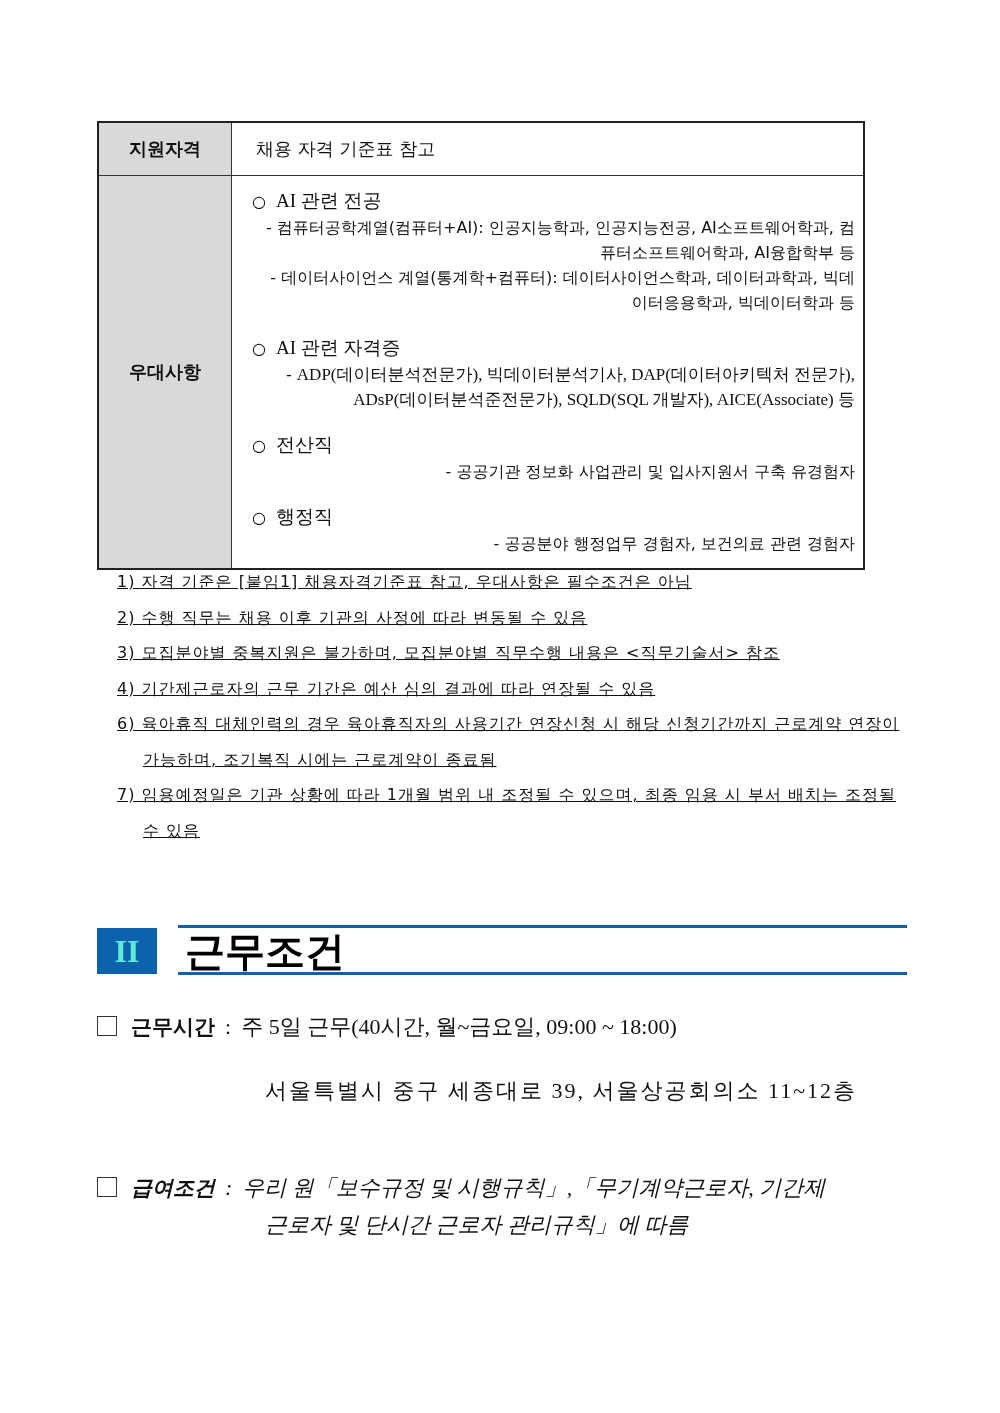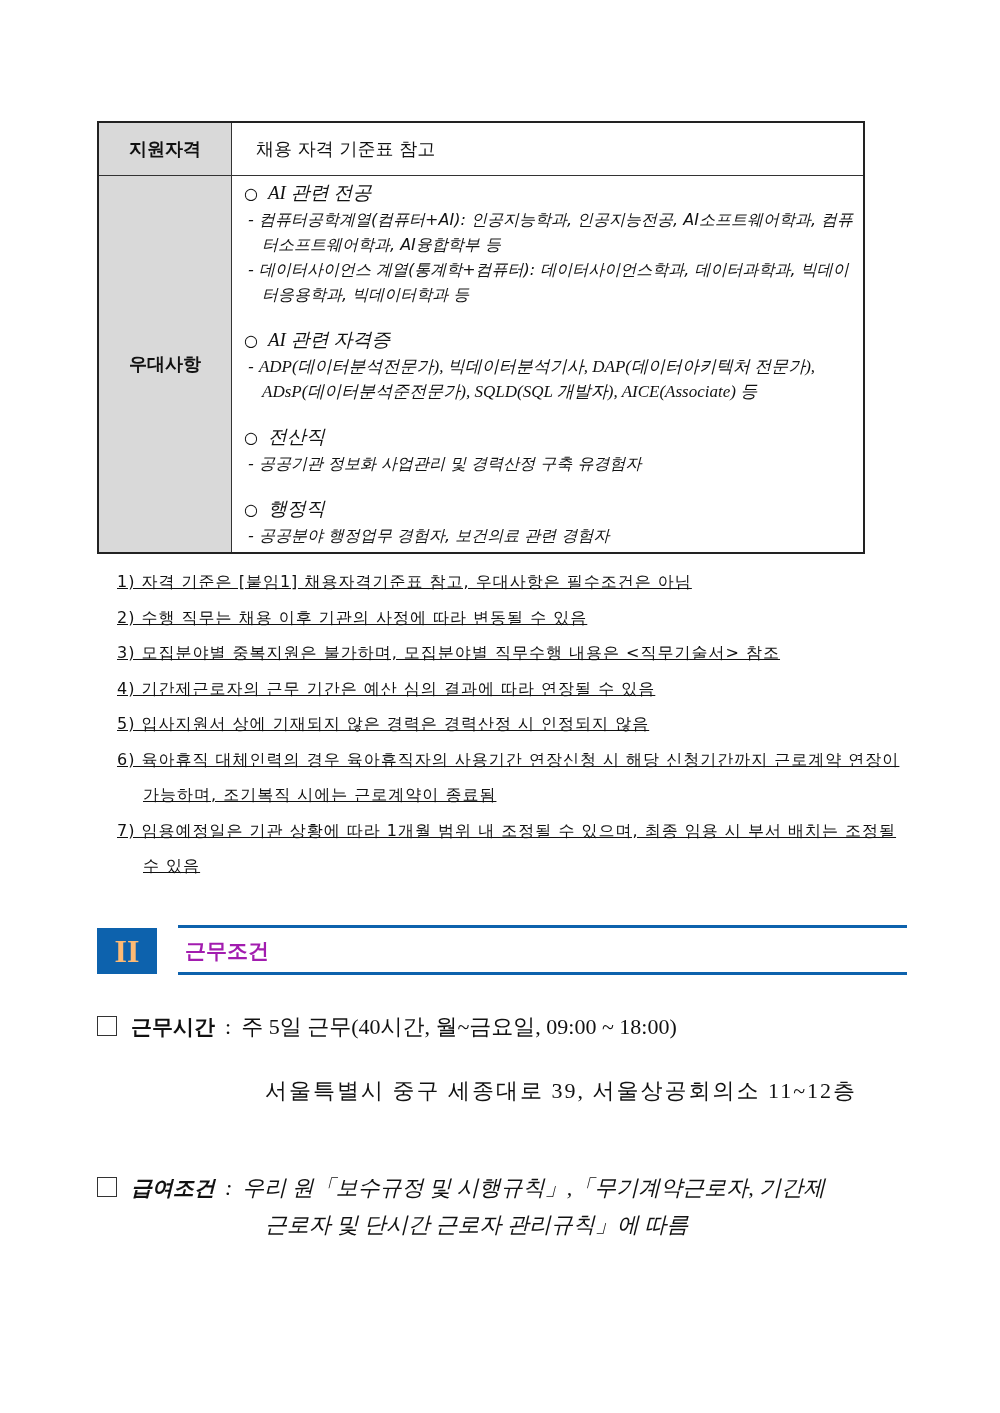--- a/index.html
+++ b/index.html
@@ -5,35 +5,35 @@
   html, body { margin: 0; padding: 0; background: #ffffff; }
   body { width: 1000px; height: 1413px; position: relative; overflow: hidden; font-family: "DejaVu Sans", sans-serif; color: #111; }
 
   .tbl { position: absolute; left: 97px; top: 121px; width: 768px; border: 2px solid #222; border-collapse: collapse; }
   .tbl td { border: 1px solid #333; vertical-align: middle; }
   .tbl .hdr { width: 130px; background: #d9d9d9; text-align: center; font-weight: bold; font-size: 18px; }
   .tbl .val { padding: 0 0 0 24px; font-size: 18px; }
   .row1 td { height: 50px; }
   .row2 .val { padding: 4px 0 4px 12px; }
 
-  .sec { margin: 0; font-style: italic; }
+  .sec { margin: 8px; }
   .sec + .sec { margin-top: 20px; }
   .sec-title { font-family: "Liberation Serif", serif; font-size: 19px; line-height: 26px; }
   .sec-title .circ { font-family: "DejaVu Sans", sans-serif; font-size: 16px; margin-right: 10px; }
-  .item { font-size: 16px; line-height: 25px; padding-left: 18px; text-indent: -14px; }
+  .item { font-size: 16px; line-height: 25px; padding-left: 18px; text-indent: -14px; text-align: right; }
   .item .serif { font-family: "Liberation Serif", serif; font-size: 17px; }
 
   .notes { position: absolute; left: 117px; top: 564px; width: 790px; list-style: none; margin: 0; padding: 0; text-decoration: underline; }
   .notes li { font-size: 16px; line-height: 35.5px; padding-left: 26px; text-indent: -26px; letter-spacing: 1px; }
 
   .chapter { position: absolute; left: 97px; top: 925px; width: 810px; height: 50px; }
-  .chapter .num { position: absolute; left: 0; top: 3px; width: 60px; height: 46px; background: #0d62ad; color: #fdba74; font-family: "Liberation Serif", serif; font-weight: bold; font-size: 32px; text-align: center; line-height: 46px; }
+  .chapter .num { position: absolute; left: 0; top: 3px; width: 60px; height: 46px; background: #0d62ad; color: #5eead4; font-family: "Liberation Serif", serif; font-weight: bold; font-size: 32px; text-align: center; line-height: 46px; }
   .chapter .bar-top { position: absolute; left: 81px; top: 0; right: 0; height: 3px; background: #0d62ad; }
   .chapter .bar-bot { position: absolute; left: 81px; bottom: 0; right: 0; height: 3px; background: #0d62ad; }
-  .chapter .title { position: absolute; left: 88px; top: 6px; font-weight: bold; font-size: 21px; line-height: 40px; color: #a21caf; }
+  .chapter .title { position: absolute; left: 88px; top: 6px; font-weight: bold; font-size: 40px; line-height: 40px; color: #000000; }
 
   .cond { position: absolute; left: 97px; width: 815px; font-family: "Liberation Serif", serif; font-size: 22px; }
   .cond .box { display: inline-block; width: 18px; height: 18px; border: 1.5px solid #333; vertical-align: -2px; margin-right: 14px; }
   .cond .lbl { font-family: "DejaVu Sans", sans-serif; font-weight: bold; font-size: 21px; }
   .cond .colon { margin: 0 10px; }
   .cond .line2 { padding-left: 168px; margin-top: 6px; }
   .c1 { top: 1012px; }
   .c2 { top: 1073px; line-height: 34px; }
   .c3 { top: 1170px; line-height: 36px; font-style: italic; }
   .c2 .line2, .c3 .line2 { margin-top: 1px; }
@@ -55,37 +55,36 @@
         <div class="sec-title"><span class="circ">○</span><span>AI 관련 전공</span></div>
         <div class="item"><span>-</span> <span>컴퓨터공학계열(컴퓨터+AI): 인공지능학과, 인공지능전공, AI소프트웨어학과, 컴퓨터소프트웨어학과, AI융합학부 등</span></div>
         <div class="item"><span>-</span> <span>데이터사이언스 계열(통계학+컴퓨터): 데이터사이언스학과, 데이터과학과, 빅데이터응용학과, 빅데이터학과 등</span></div>
       </div>
       <div class="sec">
         <div class="sec-title"><span class="circ">○</span><span>AI 관련 자격증</span></div>
         <div class="item"><span>-</span> <span class="serif">ADP(데이터분석전문가), 빅데이터분석기사, DAP(데이터아키텍처 전문가), ADsP(데이터분석준전문가), SQLD(SQL 개발자), AICE(Associate) 등</span></div>
       </div>
       <div class="sec">
         <div class="sec-title"><span class="circ">○</span><span>전산직</span></div>
-        <div class="item"><span>-</span> <span>공공기관 정보화 사업관리 및 경력산정 구축 유경험자</span></div>
+        <div class="item"><span>-</span> <span>공공기관 정보화 사업관리 및 입사지원서 구축 유경험자</span></div>
       </div>
       <div class="sec">
         <div class="sec-title"><span class="circ">○</span><span>행정직</span></div>
         <div class="item"><span>-</span> <span>공공분야 행정업무 경험자, 보건의료 관련 경험자</span></div>
       </div>
     </td>
   </tr>
 </tbody>
   </table>
 
 <ol class="notes">
   <li>1) 자격 기준은 [붙임1] 채용자격기준표 참고, 우대사항은 필수조건은 아님</li>
   <li>2) 수행 직무는 채용 이후 기관의 사정에 따라 변동될 수 있음</li>
   <li>3) 모집분야별 중복지원은 불가하며, 모집분야별 직무수행 내용은 &lt;직무기술서&gt; 참조</li>
   <li>4) 기간제근로자의 근무 기간은 예산 심의 결과에 따라 연장될 수 있음</li>
-  <li>5) 입사지원서 상에 기재되지 않은 경력은 경력산정 시 인정되지 않음</li>
   <li>6) 육아휴직 대체인력의 경우 육아휴직자의 사용기간 연장신청 시 해당 신청기간까지 근로계약 연장이 가능하며, 조기복직 시에는 근로계약이 종료됨</li>
   <li>7) 임용예정일은 기관 상황에 따라 1개월 범위 내 조정될 수 있으며, 최종 임용 시 부서 배치는 조정될 수 있음</li>
 </ol>
 
 <div class="chapter">
   <div class="num">II</div>
   <div class="bar-top"></div>
   <div class="title">근무조건</div>
   <div class="bar-bot"></div>
 </div>

